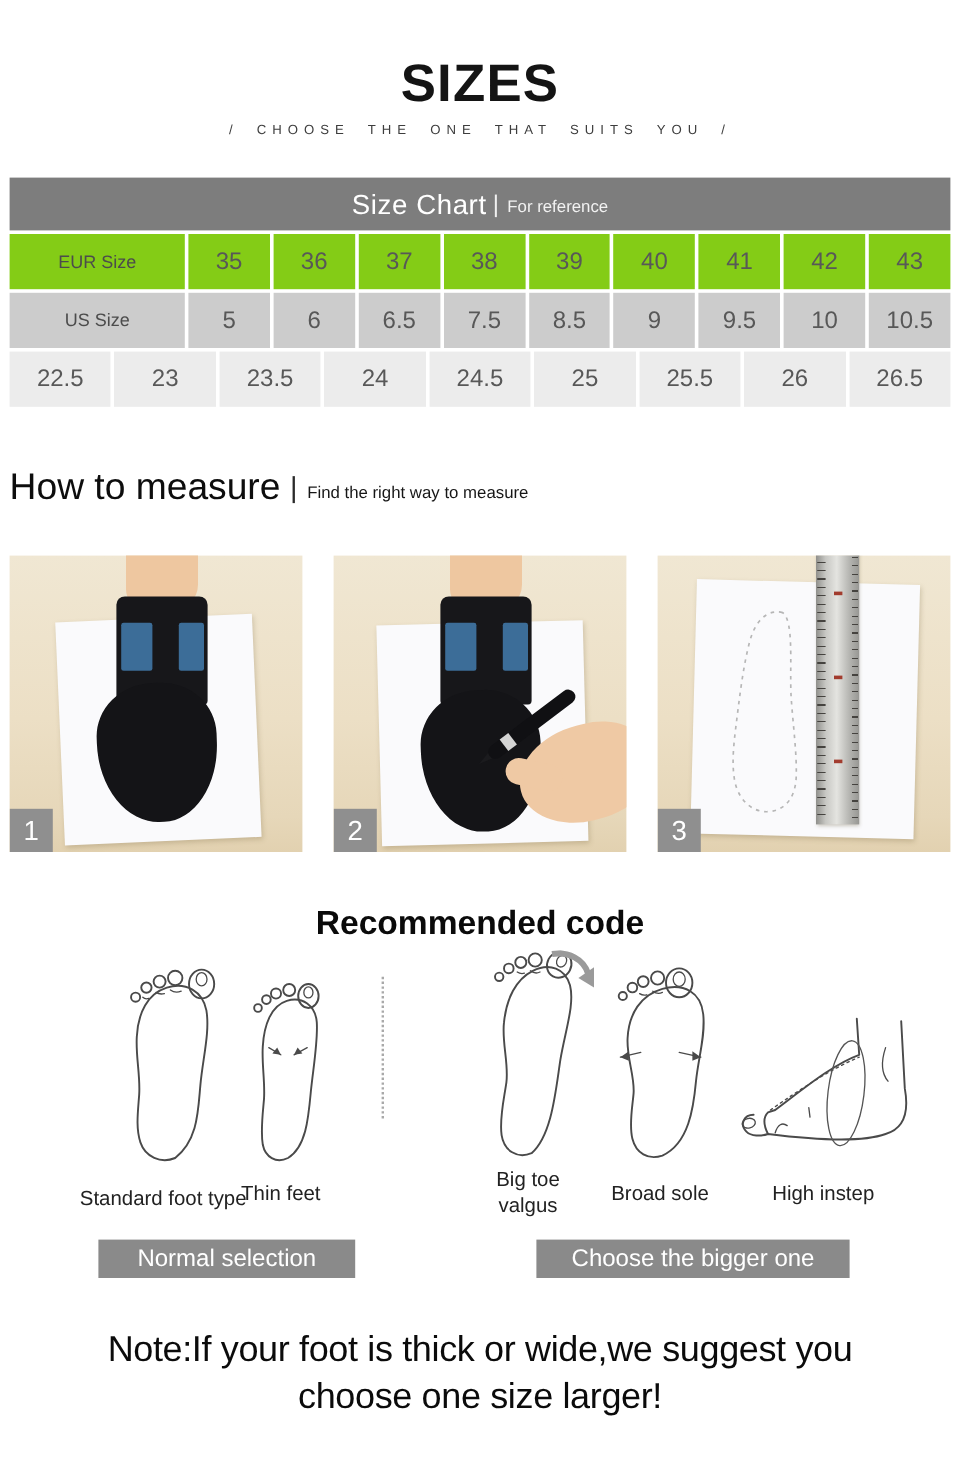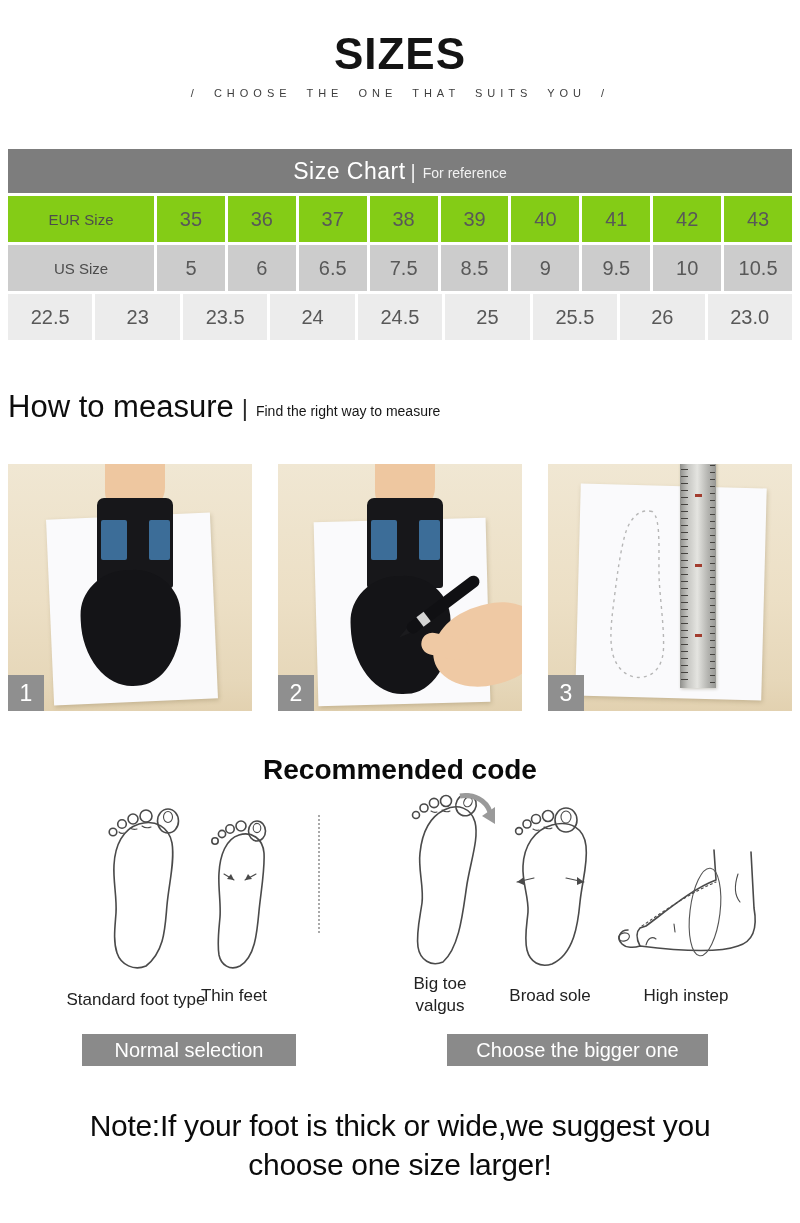--- a/index.html
+++ b/index.html
@@ -3,26 +3,26 @@
 <meta charset="utf-8">
 <style>
   * { margin:0; padding:0; box-sizing:border-box; }
   html,body { background:#ffffff; }
   body {
     width:800px; height:1223px; margin:0 auto; overflow:hidden;
     font-family:"Liberation Sans", sans-serif; color:#1a1a1a; position:relative;
   }
 
   
-  .hero { text-align:center; padding-top:30px; }
+  .hero { text-align:center; padding-top:46px; }
   .hero h1 { font-size:44px; font-weight:700; letter-spacing:1px; color:#141414; line-height:48px; }
   .hero .tagline { margin-top:9px; font-size:11px; letter-spacing:5px; word-spacing:7px; color:#3d3d3d; }
 
   
-  .size-table { margin:50px 8px 0; }
+  .size-table { margin:33px 8px 0; }
   .st-header {
     height:44px; background:#7d7d7d; color:#fff; display:flex;
     align-items:center; justify-content:center; margin-bottom:3px;
   }
   .st-title { font-size:23px; letter-spacing:0.5px; }
   .st-divbar { font-size:20px; font-weight:300; margin:0 7px 0 5px; color:#f0f0f0; position:relative; top:1px; }
   .st-sub { font-size:14px; color:#f2f2f2; position:relative; top:2px; }
   .st-row { display:flex; height:46px; margin-bottom:3px; gap:3px; }
   .st-row:last-child { margin-bottom:0; }
   .st-label {
@@ -152,21 +152,21 @@
   </div>
   <div class="st-row row-3">
     <div class="st-cell">22.5</div>
     <div class="st-cell">23</div>
     <div class="st-cell">23.5</div>
     <div class="st-cell">24</div>
     <div class="st-cell">24.5</div>
     <div class="st-cell">25</div>
     <div class="st-cell">25.5</div>
     <div class="st-cell">26</div>
-    <div class="st-cell">23.0</div>
+    <div class="st-cell">26.5</div>
   </div>
 </section>
 
 <section>
   <div class="how-head">
     <span class="how-title">How to measure</span>
     <span class="how-divbar">|</span>
     <span class="how-sub">Find the right way to measure</span>
   </div>
 

